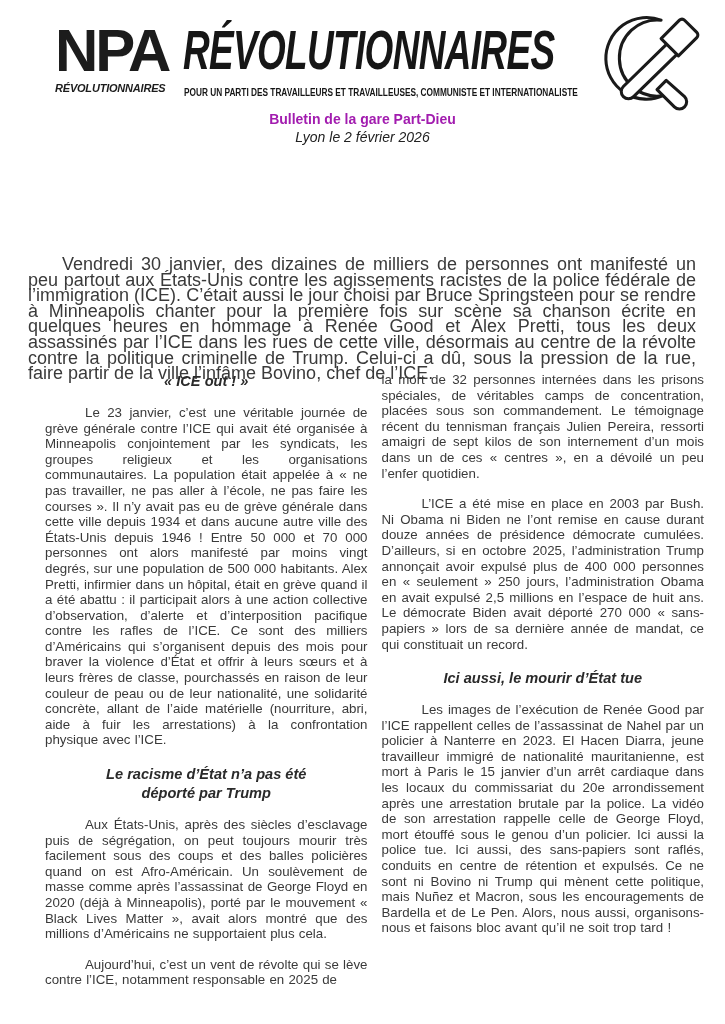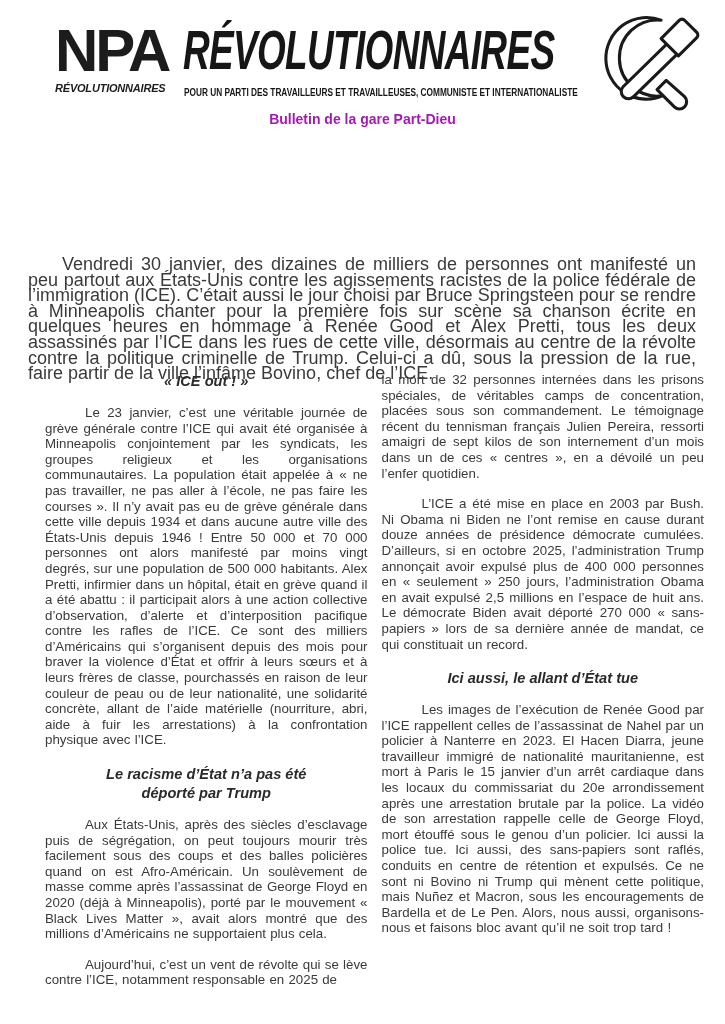--- a/index.html
+++ b/index.html
@@ -102,35 +102,36 @@
 
           <path d="M 66 33 L 76 43 L 33 85 A 7 7 0 1 1 23 75 Z"></path>
 
           <path d="M 60 28 L 78 10 A 3.5 3.5 0 0 1 83 10 L 95 22 A 3.5 3.5 0 0 1 95 27 L 77 45 Z"></path>
         </g>
       </svg>
     </div>
   </header>
 
   <div class="bulletin-line">Bulletin de la gare Part-Dieu</div>
+  <div class="date-line">Lyon le 2 février 2026</div>
 
 
   <p class="intro">Vendredi 30 janvier, des dizaines de milliers de personnes ont manifesté un peu partout aux États-Unis contre les agissements racistes de la police fédérale de l’immigration (ICE). C’était aussi le jour choisi par Bruce Springsteen pour se rendre à Minneapolis chanter pour la première fois sur scène sa chanson écrite en quelques heures en hommage à Renée Good et Alex Pretti, tous les deux assassinés par l’ICE dans les rues de cette ville, désormais au centre de la révolte contre la politique criminelle de Trump. Celui-ci a dû, sous la pression de la rue, faire partir de la ville l’infâme Bovino, chef de l’ICE.</p>
 
   <div class="columns">
 
     <div class="col">
       <h2 class="sec">« ICE out ! »</h2>
       <p class="body ind">Le 23 janvier, c’est une véritable journée de grève générale contre l’ICE qui avait été organisée à Minneapolis conjointement par les syndicats, les groupes religieux et les organisations communautaires. La population était appelée à « ne pas travailler, ne pas aller à l’école, ne pas faire les courses ». Il n’y avait pas eu de grève générale dans cette ville depuis 1934 et dans aucune autre ville des États-Unis depuis 1946 ! Entre 50 000 et 70 000 personnes ont alors manifesté par moins vingt degrés, sur une population de 500 000 habitants. Alex Pretti, infirmier dans un hôpital, était en grève quand il a été abattu : il participait alors à une action collective d’observation, d’alerte et d’interposition pacifique contre les rafles de l’ICE. Ce sont des milliers d’Américains qui s’organisent depuis des mois pour braver la violence d’État et offrir à leurs sœurs et à leurs frères de classe, pourchassés en raison de leur couleur de peau ou de leur nationalité, une solidarité concrète, allant de l’aide matérielle (nourriture, abri, aide à fuir les arrestations) à la confrontation physique avec l’ICE.</p>
       <h2 class="sec mid narrow">Le racisme d’État n’a pas été déporté par Trump</h2>
       <p class="body ind">Aux États-Unis, après des siècles d’esclavage puis de ségrégation, on peut toujours mourir très facilement sous des coups et des balles policières quand on est Afro-Américain. Un soulèvement de masse comme après l’assassinat de George Floyd en 2020 (déjà à Minneapolis), porté par le mouvement « Black Lives Matter », avait alors montré que des millions d’Américains ne supportaient plus cela.</p>
       <p class="body ind">Aujourd’hui, c’est un vent de révolte qui se lève contre l’ICE, notamment responsable en 2025 de</p>
     </div>
 
     <div class="col">
       <p class="body">la mort de 32 personnes internées dans les prisons spéciales, de véritables camps de concentration, placées sous son commandement. Le témoignage récent du tennisman français Julien Pereira, ressorti amaigri de sept kilos de son internement d’un mois dans un de ces « centres », en a dévoilé un peu l’enfer quotidien.</p>
       <p class="body ind">L’ICE a été mise en place en 2003 par Bush. Ni Obama ni Biden ne l’ont remise en cause durant douze années de présidence démocrate cumulées. D’ailleurs, si en octobre 2025, l’administration Trump annonçait avoir expulsé plus de 400 000 personnes en « seulement » 250 jours, l’administration Obama en avait expulsé 2,5 millions en l’espace de huit ans. Le démocrate Biden avait déporté 270 000 « sans-papiers » lors de sa dernière année de mandat, ce qui constituait un record.</p>
-      <h2 class="sec mid">Ici aussi, le allant d’État tue</h2>
+      <h2 class="sec mid">Ici aussi, le mourir d’État tue</h2>
       <p class="body ind">Les images de l’exécution de Renée Good par l’ICE rappellent celles de l’assassinat de Nahel par un policier à Nanterre en 2023. El Hacen Diarra, jeune travailleur immigré de nationalité mauritanienne, est mort à Paris le 15 janvier d’un arrêt cardiaque dans les locaux du commissariat du 20e arrondissement après une arrestation brutale par la police. La vidéo de son arrestation rappelle celle de George Floyd, mort étouffé sous le genou d’un policier. Ici aussi la police tue. Ici aussi, des sans-papiers sont raflés, conduits en centre de rétention et expulsés. Ce ne sont ni Bovino ni Trump qui mènent cette politique, mais Nuñez et Macron, sous les encouragements de Bardella et de Le Pen. Alors, nous aussi, organisons-nous et faisons bloc avant qu’il ne soit trop tard !</p>
     </div>
 
   </div>
 </div>
 
 </body></html>

